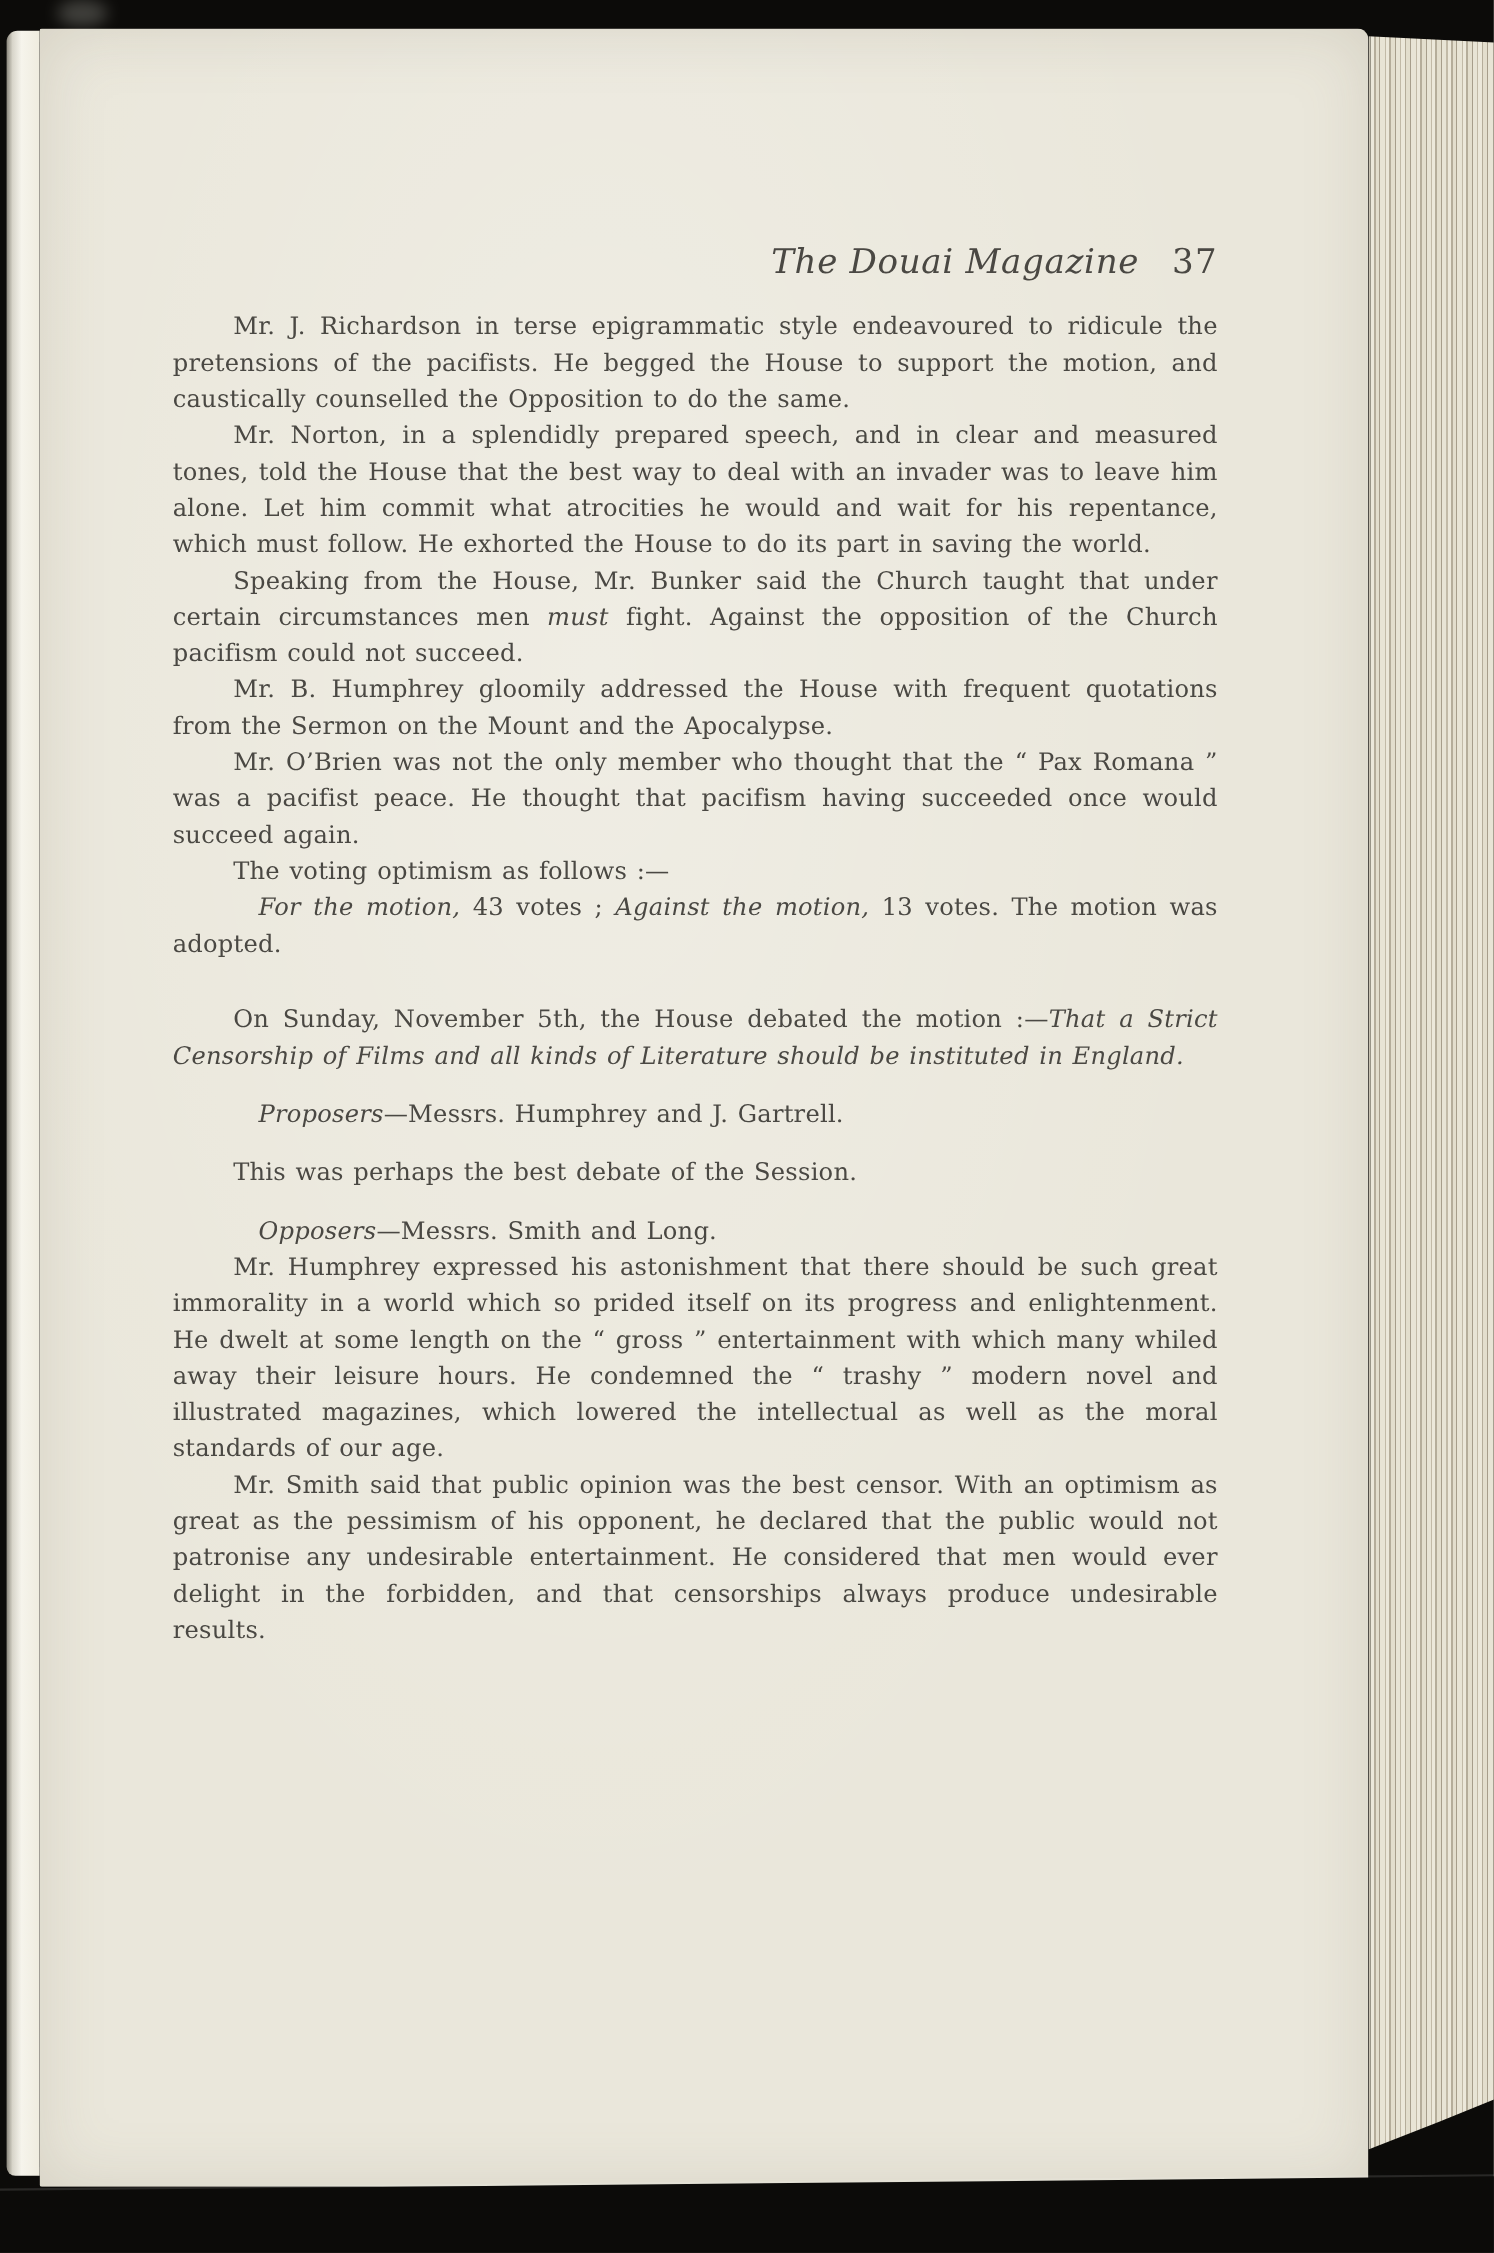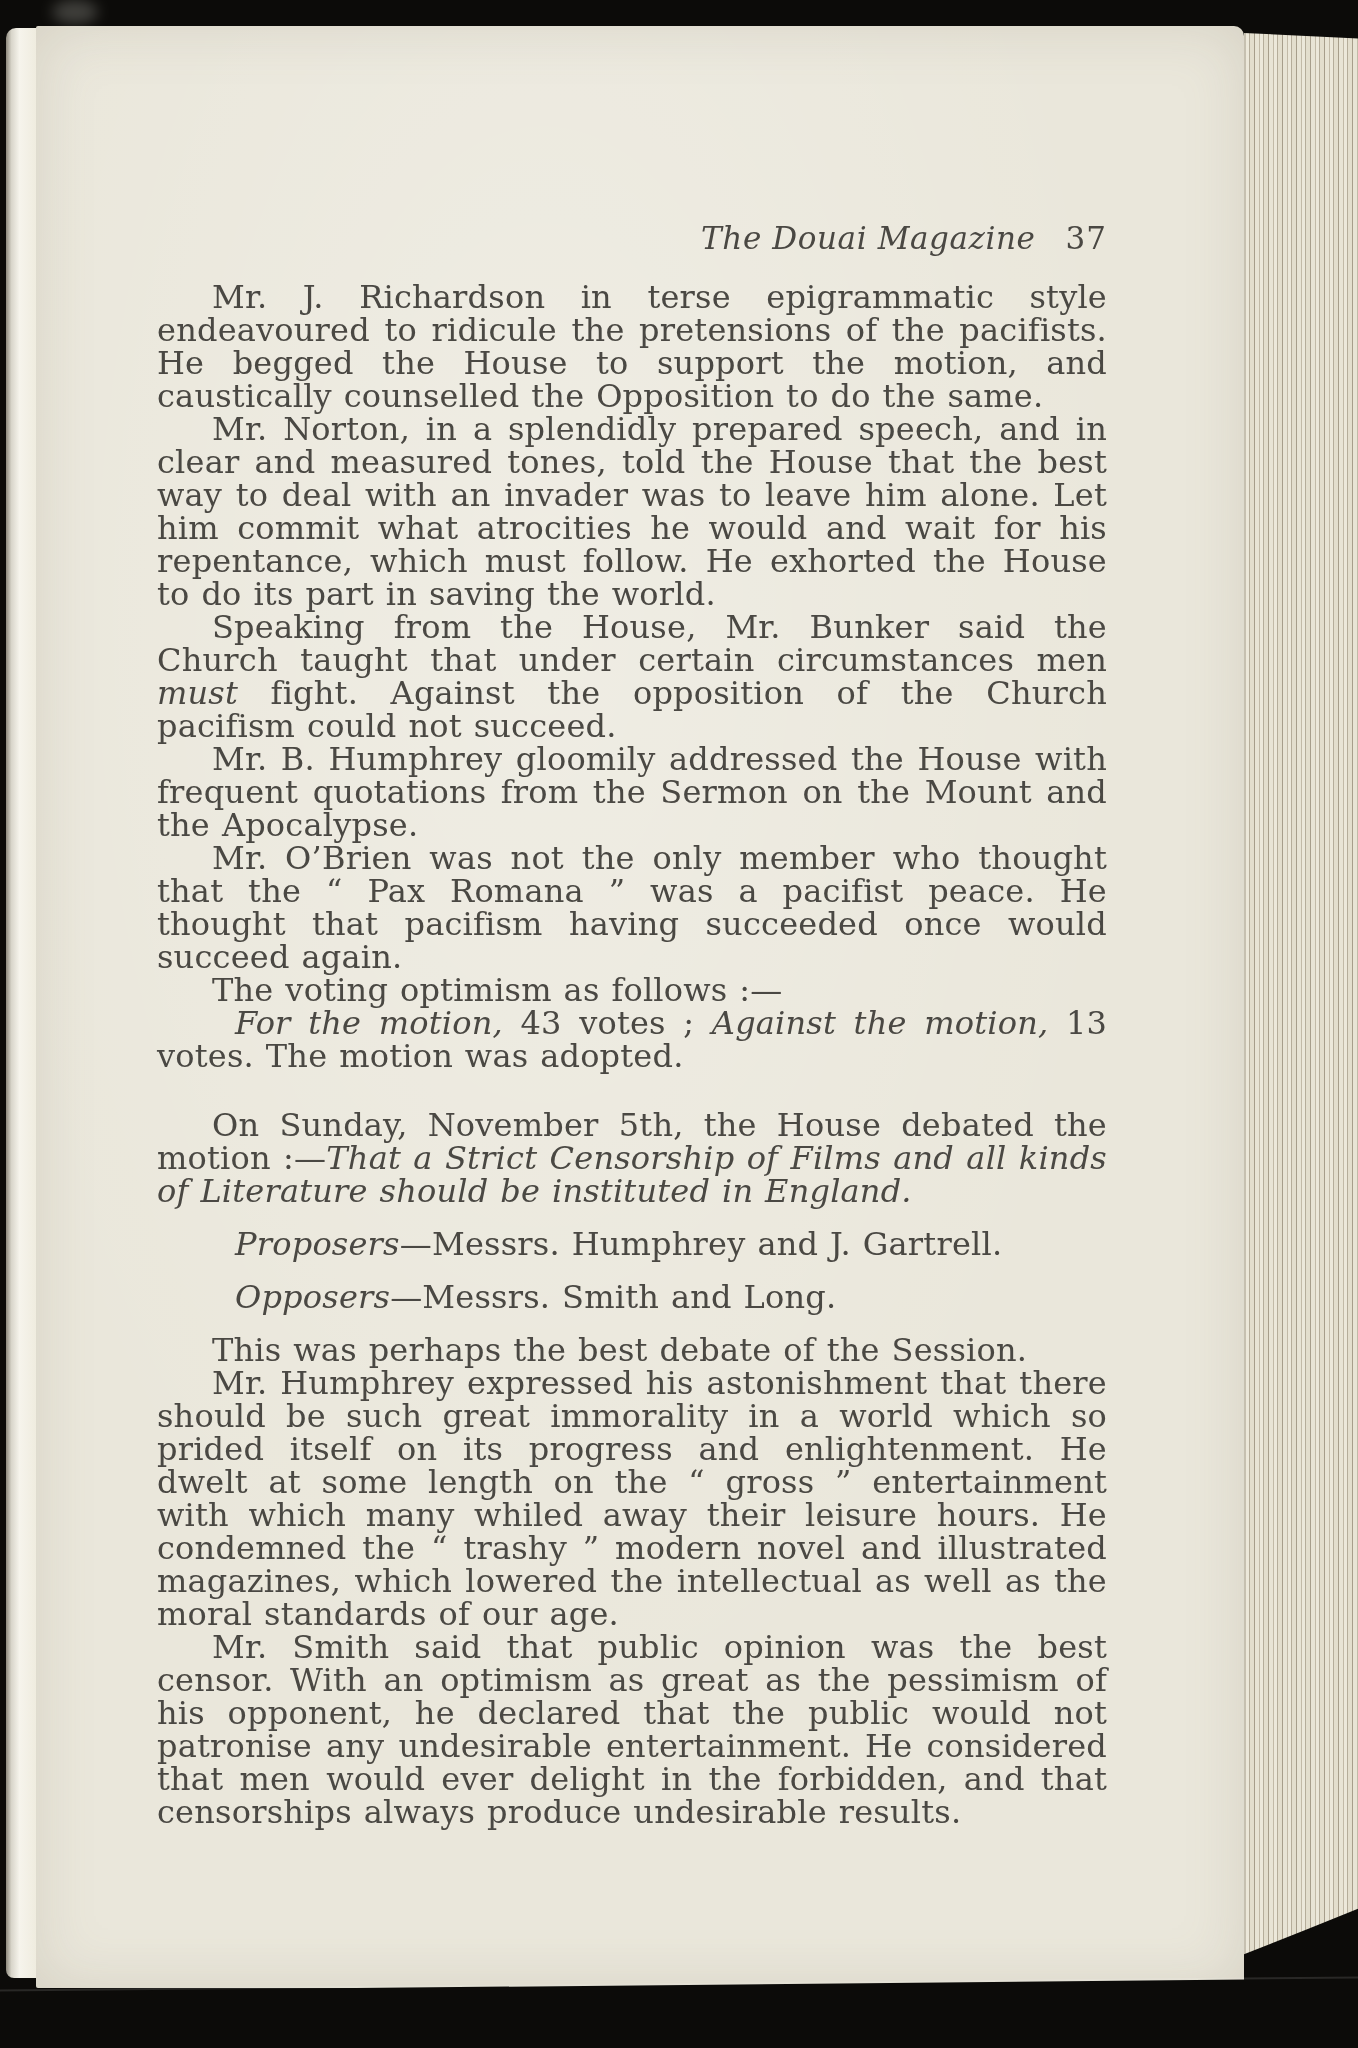--- a/index.html
+++ b/index.html
@@ -38,21 +38,21 @@
   .running-header{
     position:absolute;top:196px;left:121px;width:950px;
     text-align:right;color:var(--ink);
     font-size:31px;line-height:33px;white-space:nowrap;
   }
   .header-title{font-style:italic;letter-spacing:.6px;}
   .header-page-number{margin-left:30px;letter-spacing:1px;}
   .page-body{
     position:absolute;top:255px;left:121px;width:950px;
     color:var(--ink);
-    font-size:32px;line-height:33px;
+    font-size:22px;line-height:33px;
     text-align:justify;
     letter-spacing:.2px;word-spacing:1.5px;
   }
   .para{margin:0;text-indent:55px;}
   .para.deep{text-indent:78px;}
   .para.gap-section{margin-top:36px;}
   .para.gap-small{margin-top:20px;}
   .it{font-style:italic;}
   
   .page-stack{
@@ -90,22 +90,22 @@
     <div class="page-body">
         <p class="para"><span>Mr. J. Richardson in terse epigrammatic style endeavoured to ridicule the pretensions of the pacifists.  He begged the House to support the motion, and caustically counselled the Opposition to do the same.</span></p>
         <p class="para"><span>Mr. Norton, in a splendidly prepared speech, and in clear and measured tones, told the House that the best way to deal with an invader was to leave him alone.  Let him commit what atrocities he would and wait for his repentance, which must follow.  He exhorted the House to do its part in saving the world.</span></p>
         <p class="para"><span>Speaking from the House, Mr. Bunker said the Church taught that under certain circumstances men </span><span class="it">must</span><span> fight. Against the opposition of the Church pacifism could not succeed.</span></p>
         <p class="para"><span>Mr. B. Humphrey gloomily addressed the House with frequent quotations from the Sermon on the Mount and the Apocalypse.</span></p>
         <p class="para"><span>Mr. O’Brien was not the only member who thought that the “ Pax Romana ” was a pacifist peace.  He thought that pacifism having succeeded once would succeed again.</span></p>
         <p class="para"><span>The voting optimism as follows :—</span></p>
         <p class="para deep"><span class="it">For the motion,</span><span> 43 votes ;  </span><span class="it">Against the motion,</span><span> 13 votes. The motion was adopted.</span></p>
         <p class="para gap-section"><span>On Sunday, November 5th, the House debated the motion :—</span><span class="it">That a Strict Censorship of Films and all kinds of Literature should be instituted in England.</span></p>
         <p class="para deep gap-small"><span class="it">Proposers</span><span>—Messrs. Humphrey and J. Gartrell.</span></p>
+        <p class="para gap-small"><span>This was perhaps the best debate of the Session.</span></p>
         <p class="para deep gap-small"><span class="it">Opposers</span><span>—Messrs. Smith and Long.</span></p>
-        <p class="para gap-small"><span>This was perhaps the best debate of the Session.</span></p>
         <p class="para"><span>Mr. Humphrey expressed his astonishment that there should be such great immorality in a world which so prided itself on its progress and enlightenment.  He dwelt at some length on the “ gross ” entertainment with which many whiled away their leisure hours.  He condemned the “ trashy ” modern novel and illustrated magazines, which lowered the intellectual as well as the moral standards of our age.</span></p>
         <p class="para"><span>Mr. Smith said that public opinion was the best censor. With an optimism as great as the pessimism of his opponent, he declared that the public would not patronise any undesirable entertainment.  He considered that men would ever delight in the forbidden, and that censorships always produce undesirable results.</span></p>
       </div>
   </div>
 
   <div class="page-stack"></div>
   <div class="bottom-band"></div>
 </div>
 
 </body></html>

